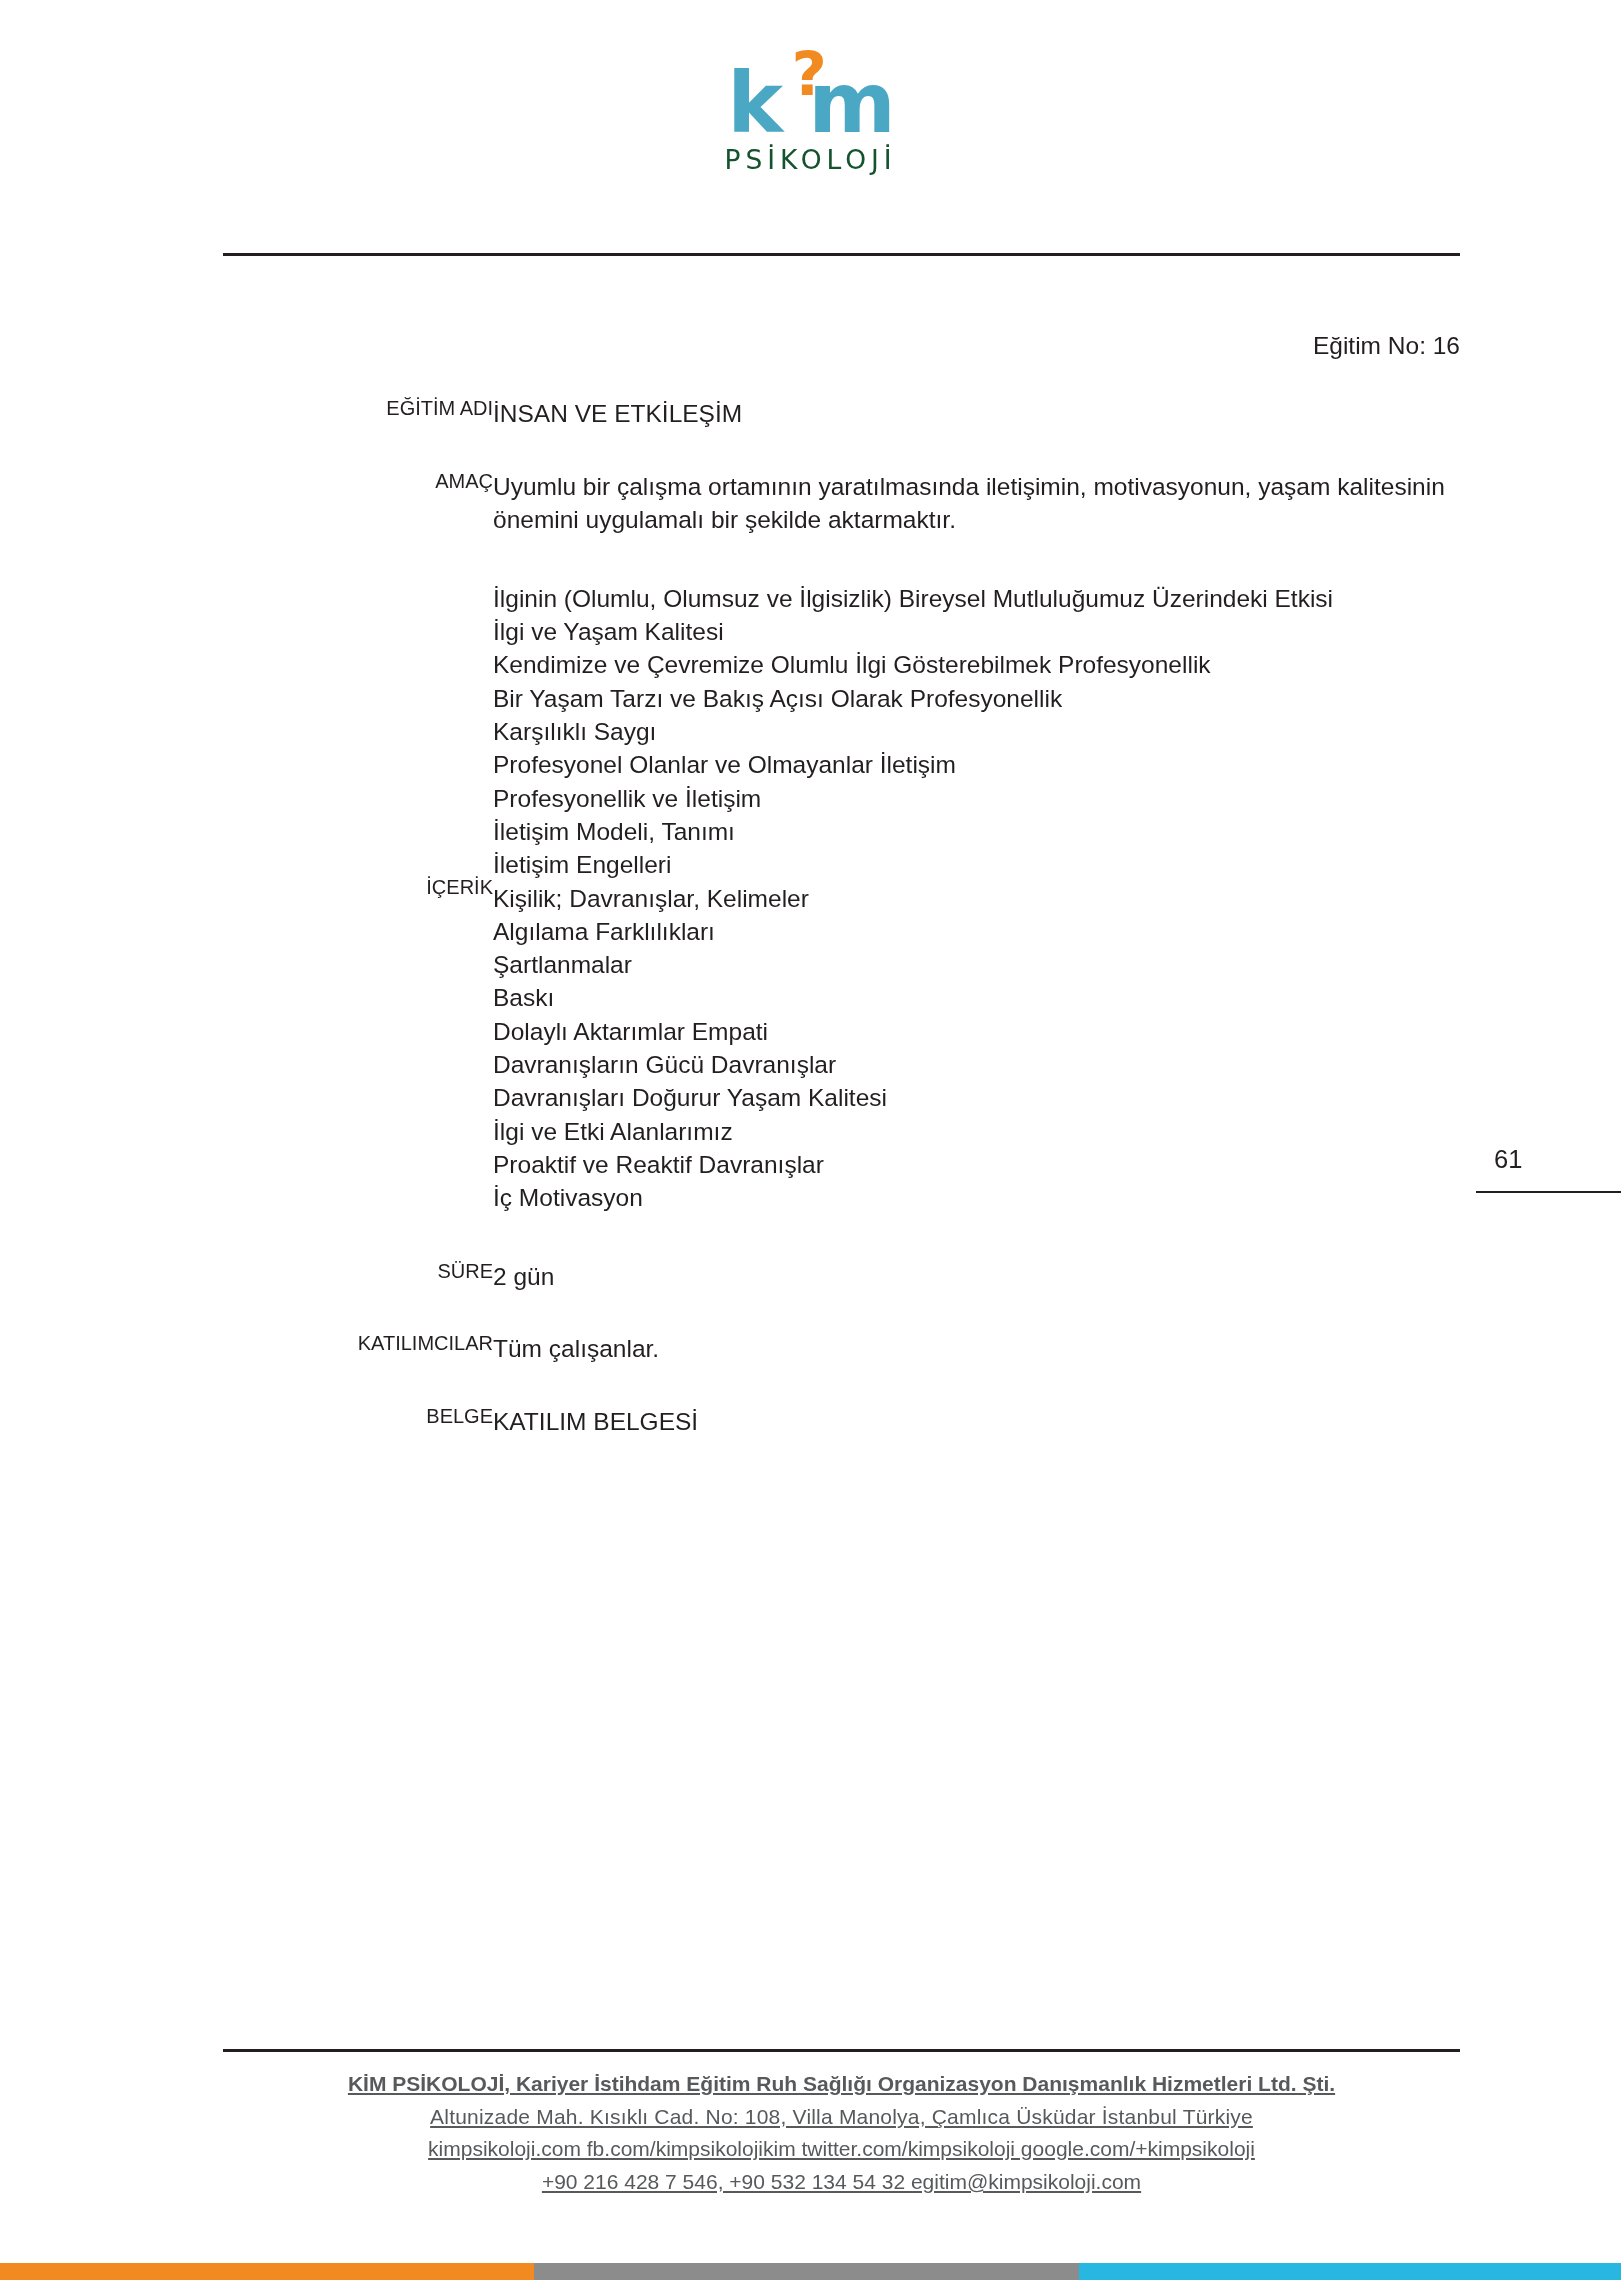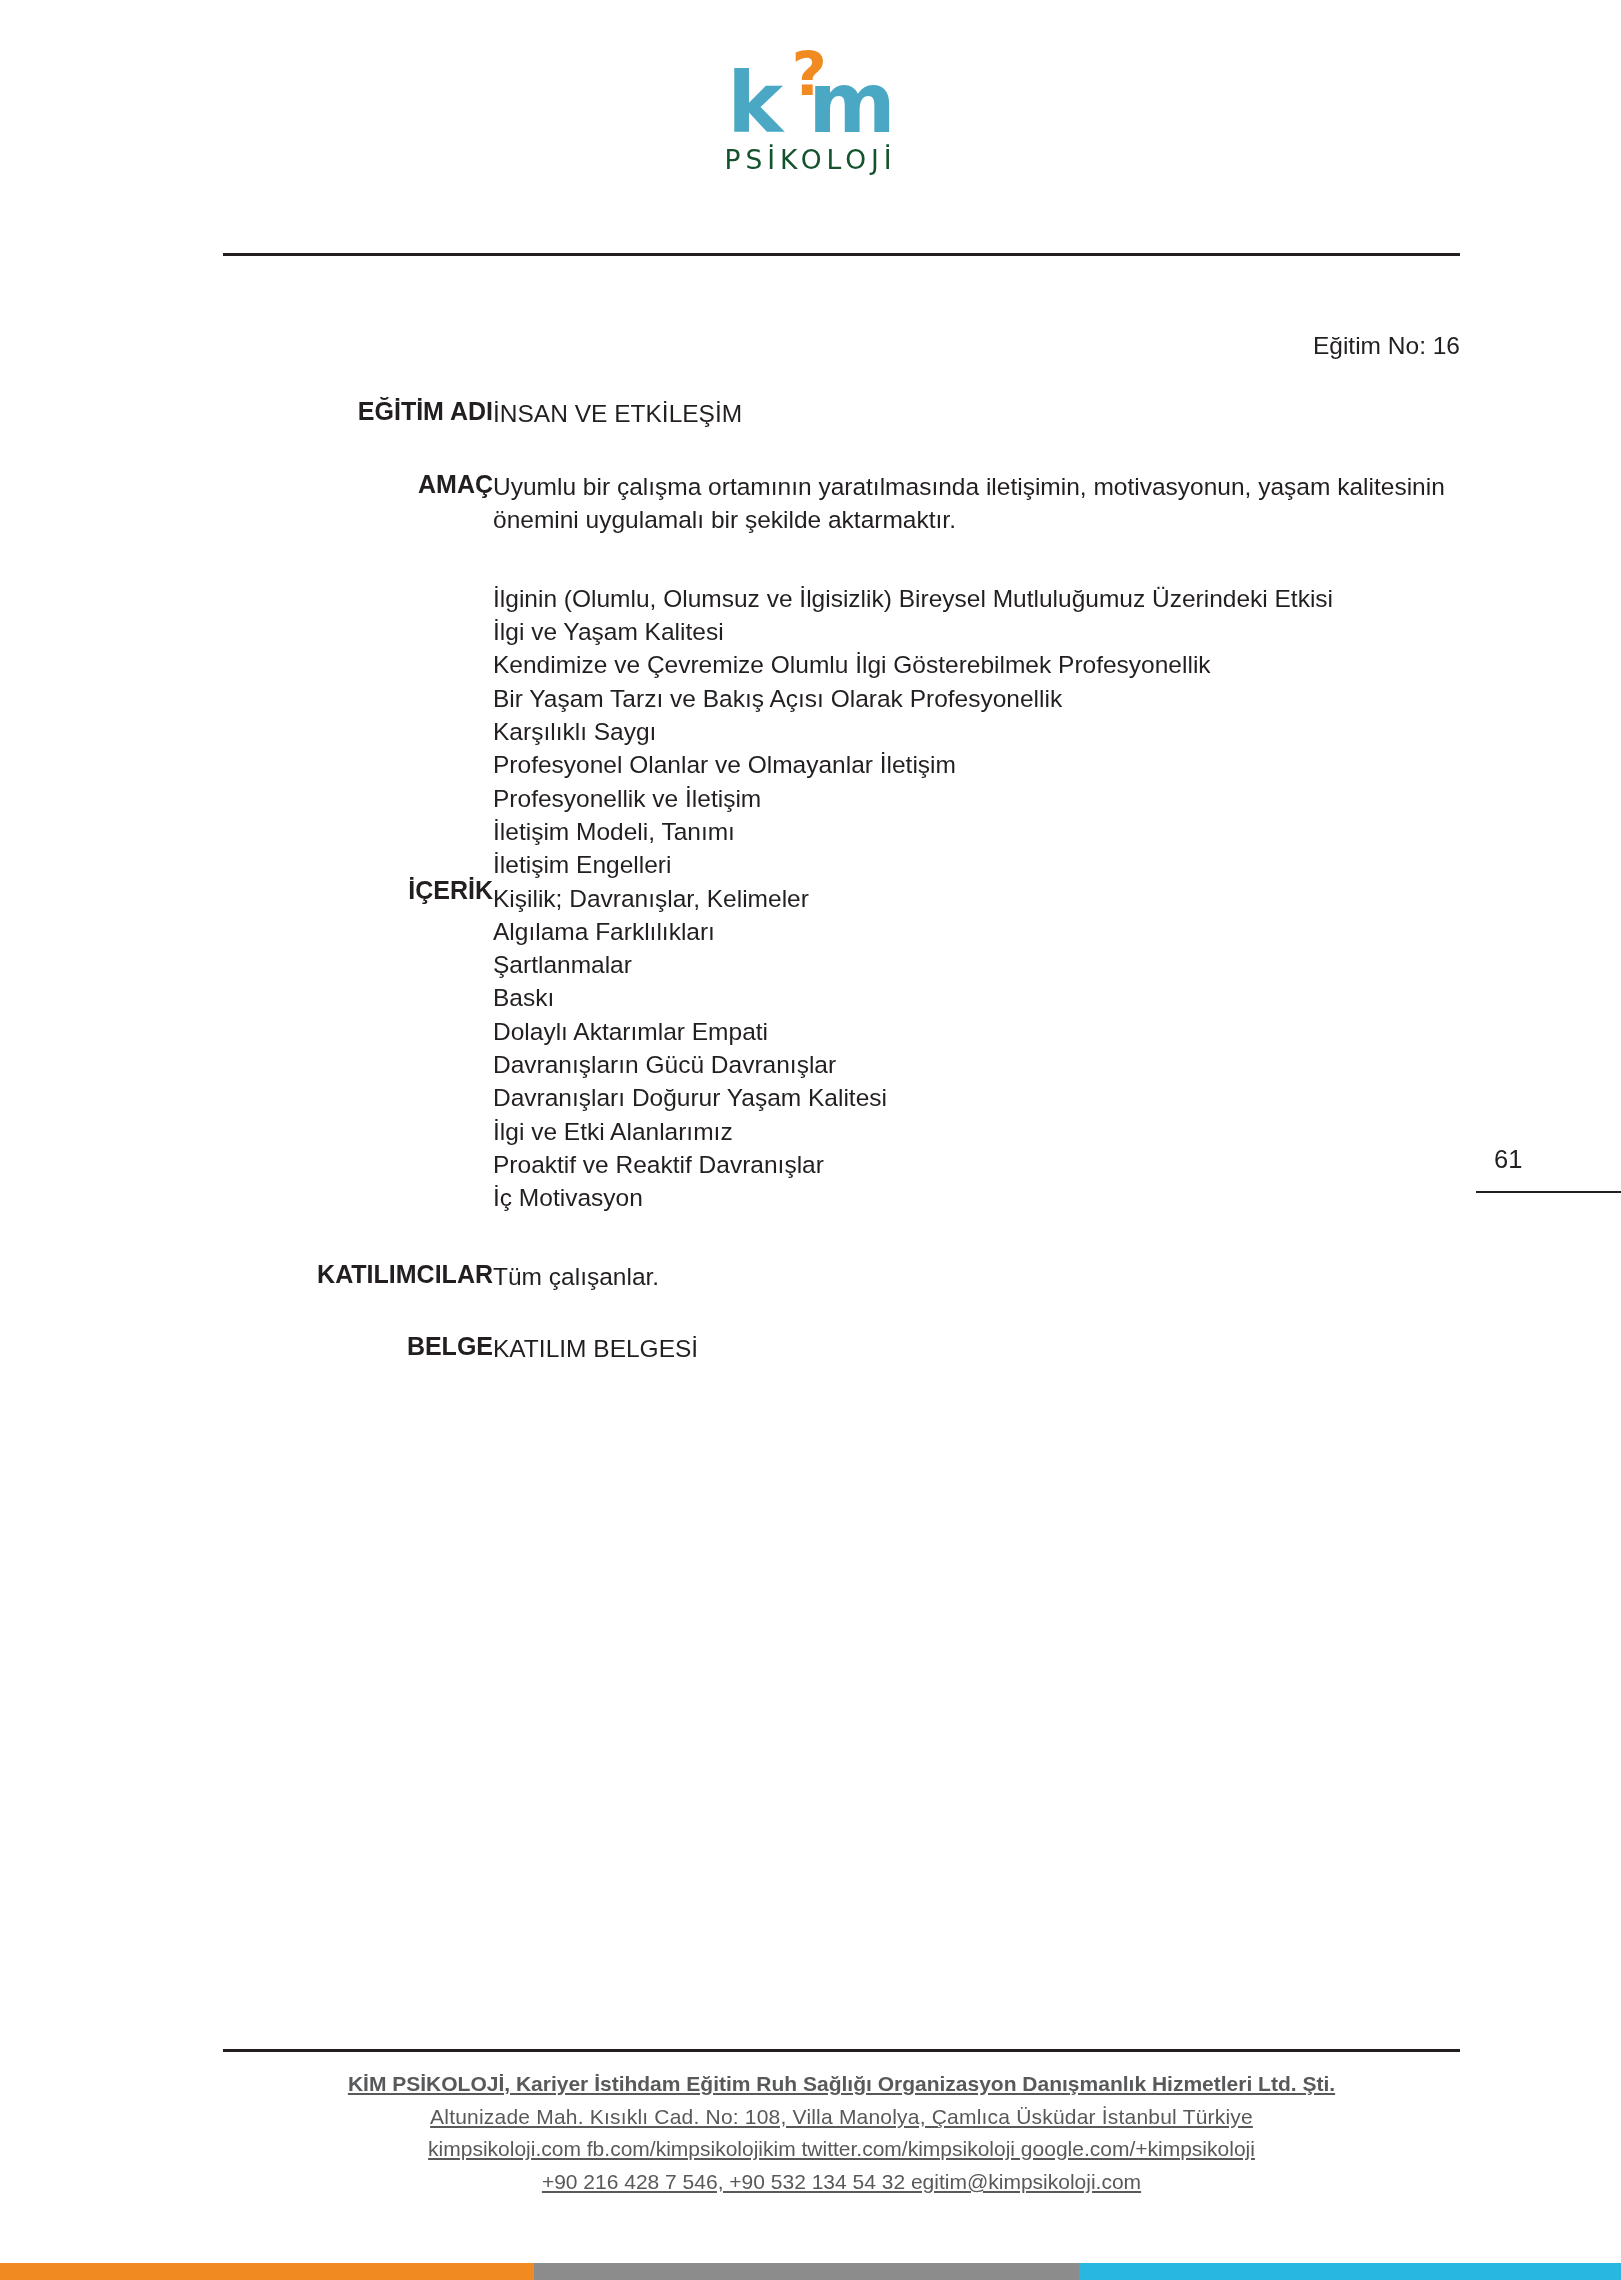--- a/index.html
+++ b/index.html
@@ -86,22 +86,22 @@
     width: 1237px;
     border-collapse: collapse;
   }
   .doc-table td {
     vertical-align: top;
     padding: 0;
   }
   .lbl-cell {
     width: 270px;
     text-align: right;
-    font-weight: bold;
-    font-size: 25px;
+    font-weight: normal;
+    font-size: 20px;
     padding-right: 0;
     white-space: nowrap;
   }
   .val-cell {
     padding-left: 61px;
     font-size: 24.5px;
     line-height: 1.37;
   }
   .row-gap-sm td { padding-bottom: 39px; }
   .row-gap-md td { padding-bottom: 45px; }
@@ -222,20 +222,24 @@
           <div>Dolaylı Aktarımlar Empati</div>
           <div>Davranışların Gücü Davranışlar</div>
           <div>Davranışları Doğurur Yaşam Kalitesi</div>
           <div>İlgi ve Etki Alanlarımız</div>
           <div>Proaktif ve Reaktif Davranışlar</div>
           <div>İç Motivasyon</div>
         </div>
       </td>
     </tr>
     <tr class="row-gap-sm">
+      <td class="lbl-cell">SÜRE</td>
+      <td class="val-cell">2 gün</td>
+    </tr>
+    <tr class="row-gap-sm">
       <td class="lbl-cell">KATILIMCILAR</td>
       <td class="val-cell">Tüm çalışanlar.</td>
     </tr>
     <tr>
       <td class="lbl-cell">BELGE</td>
       <td class="val-cell">KATILIM BELGESİ</td>
     </tr>
   </tbody>
 </table>
 

